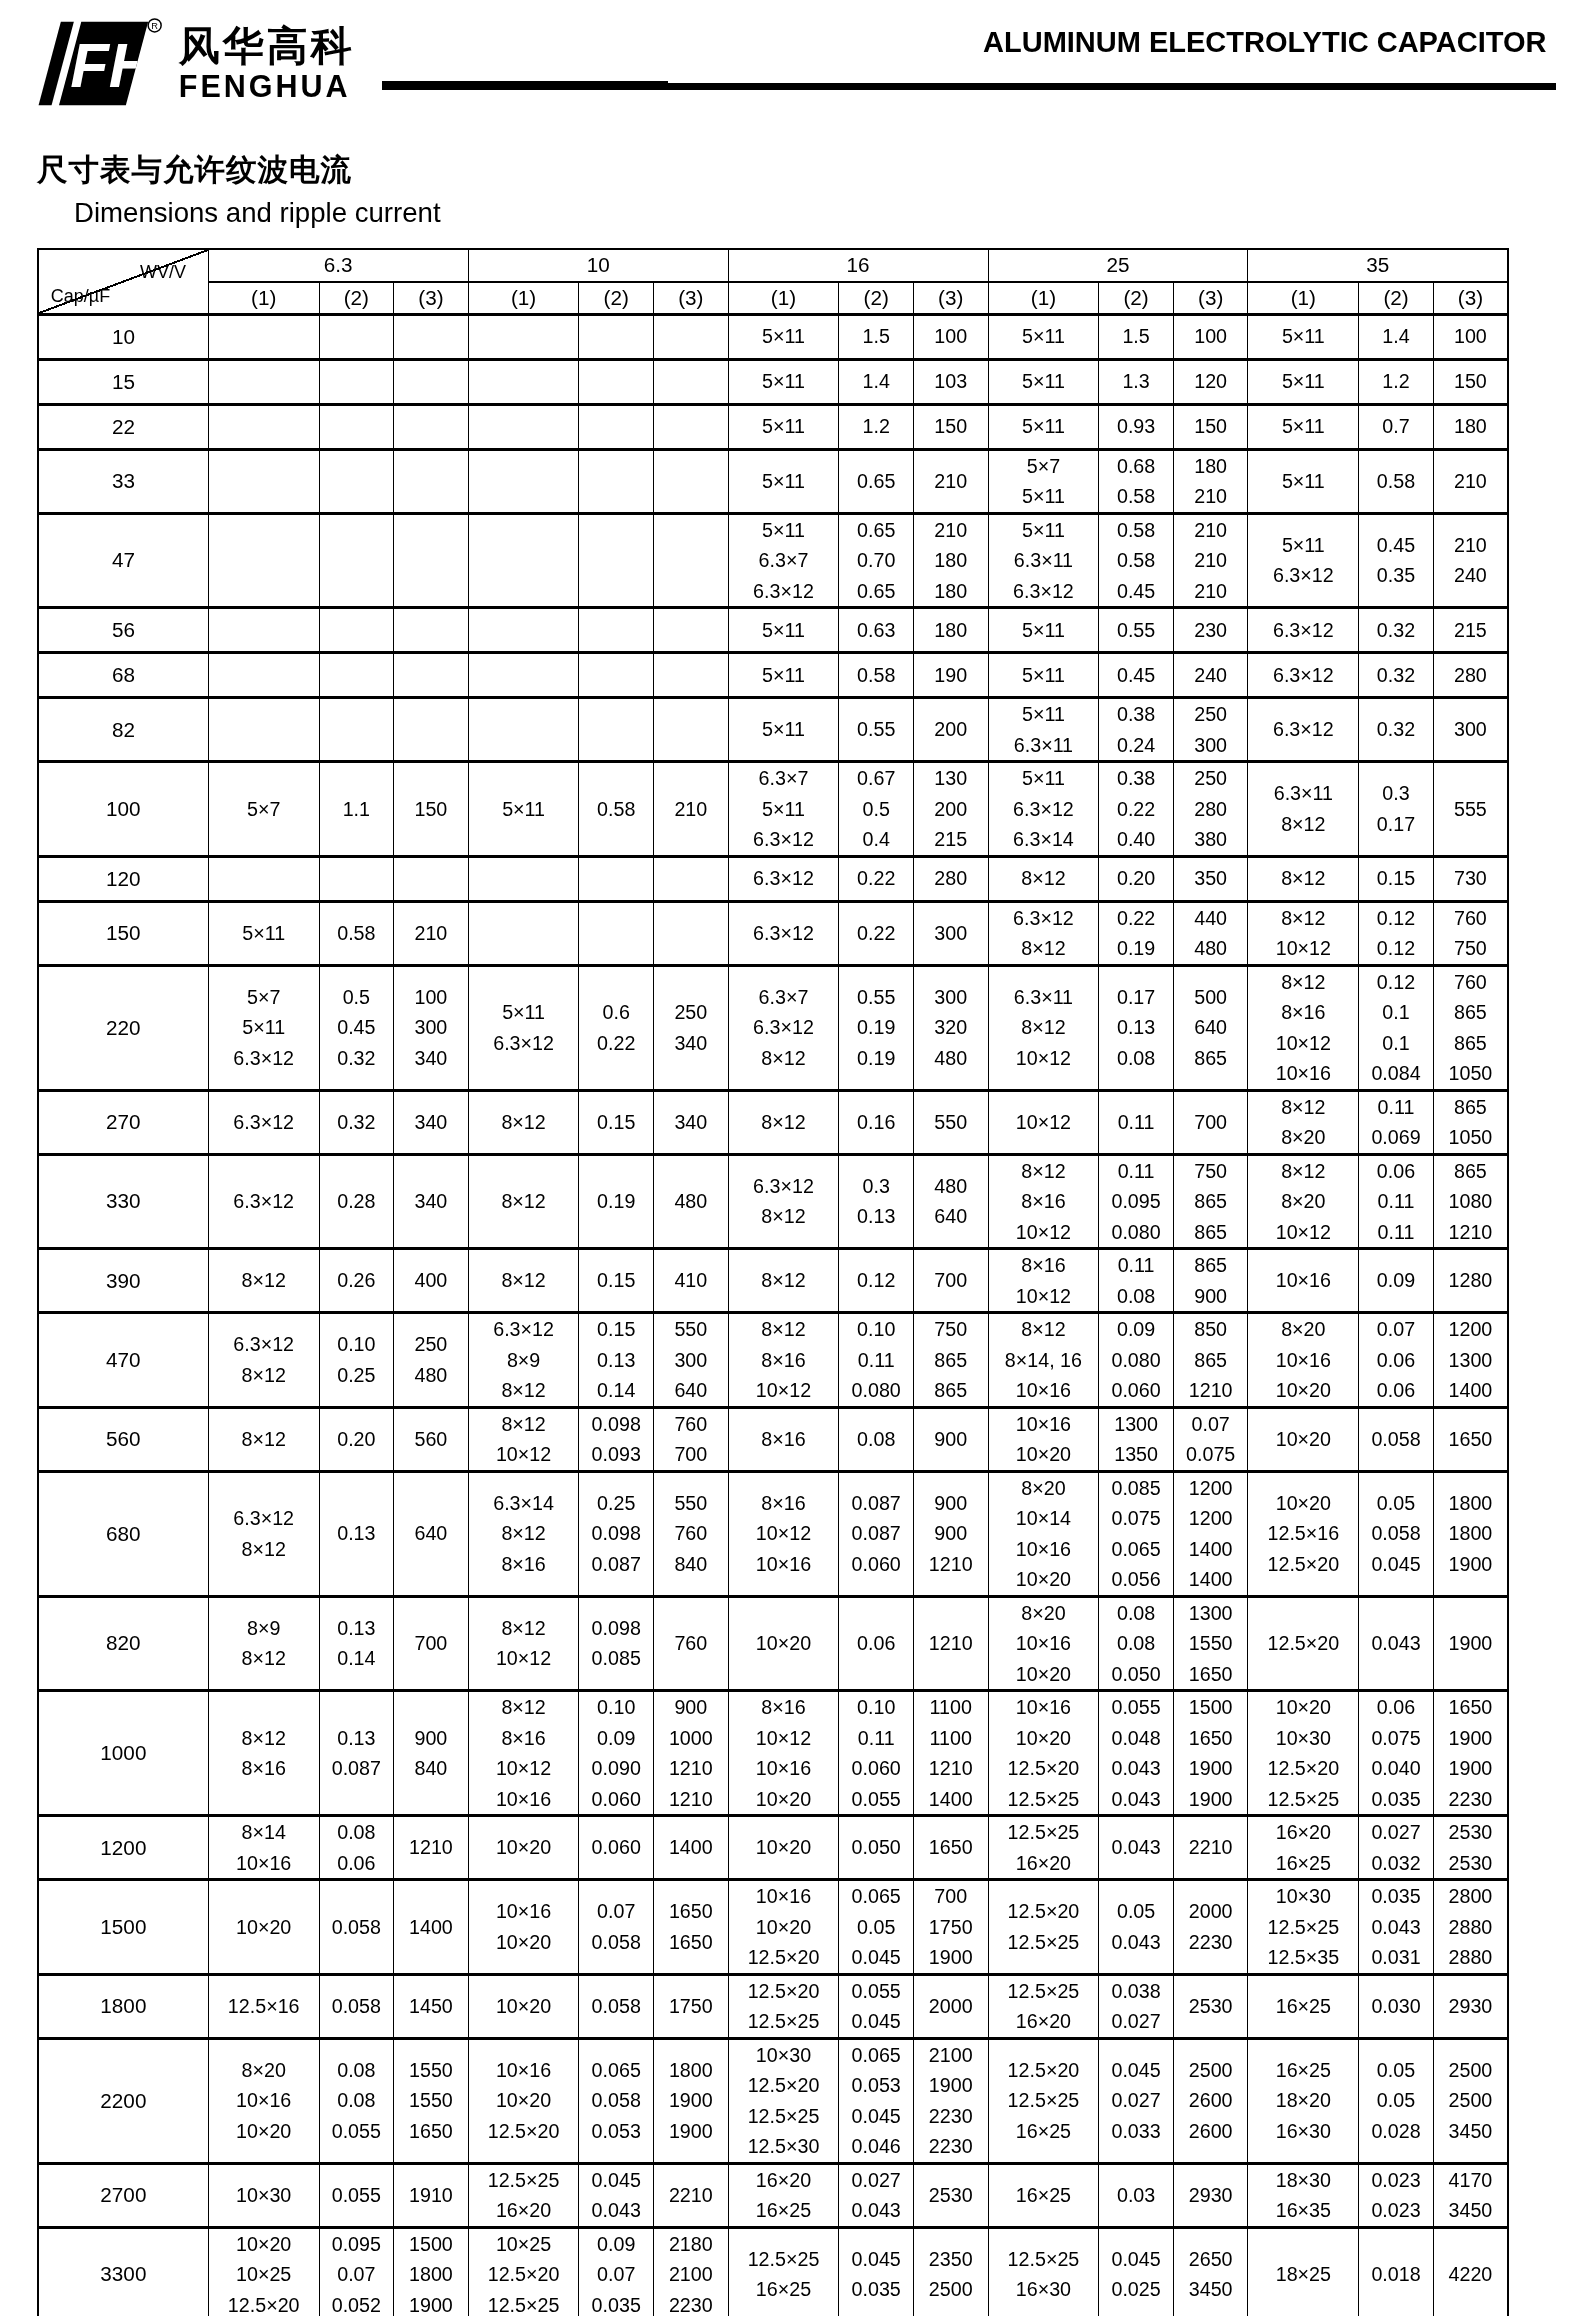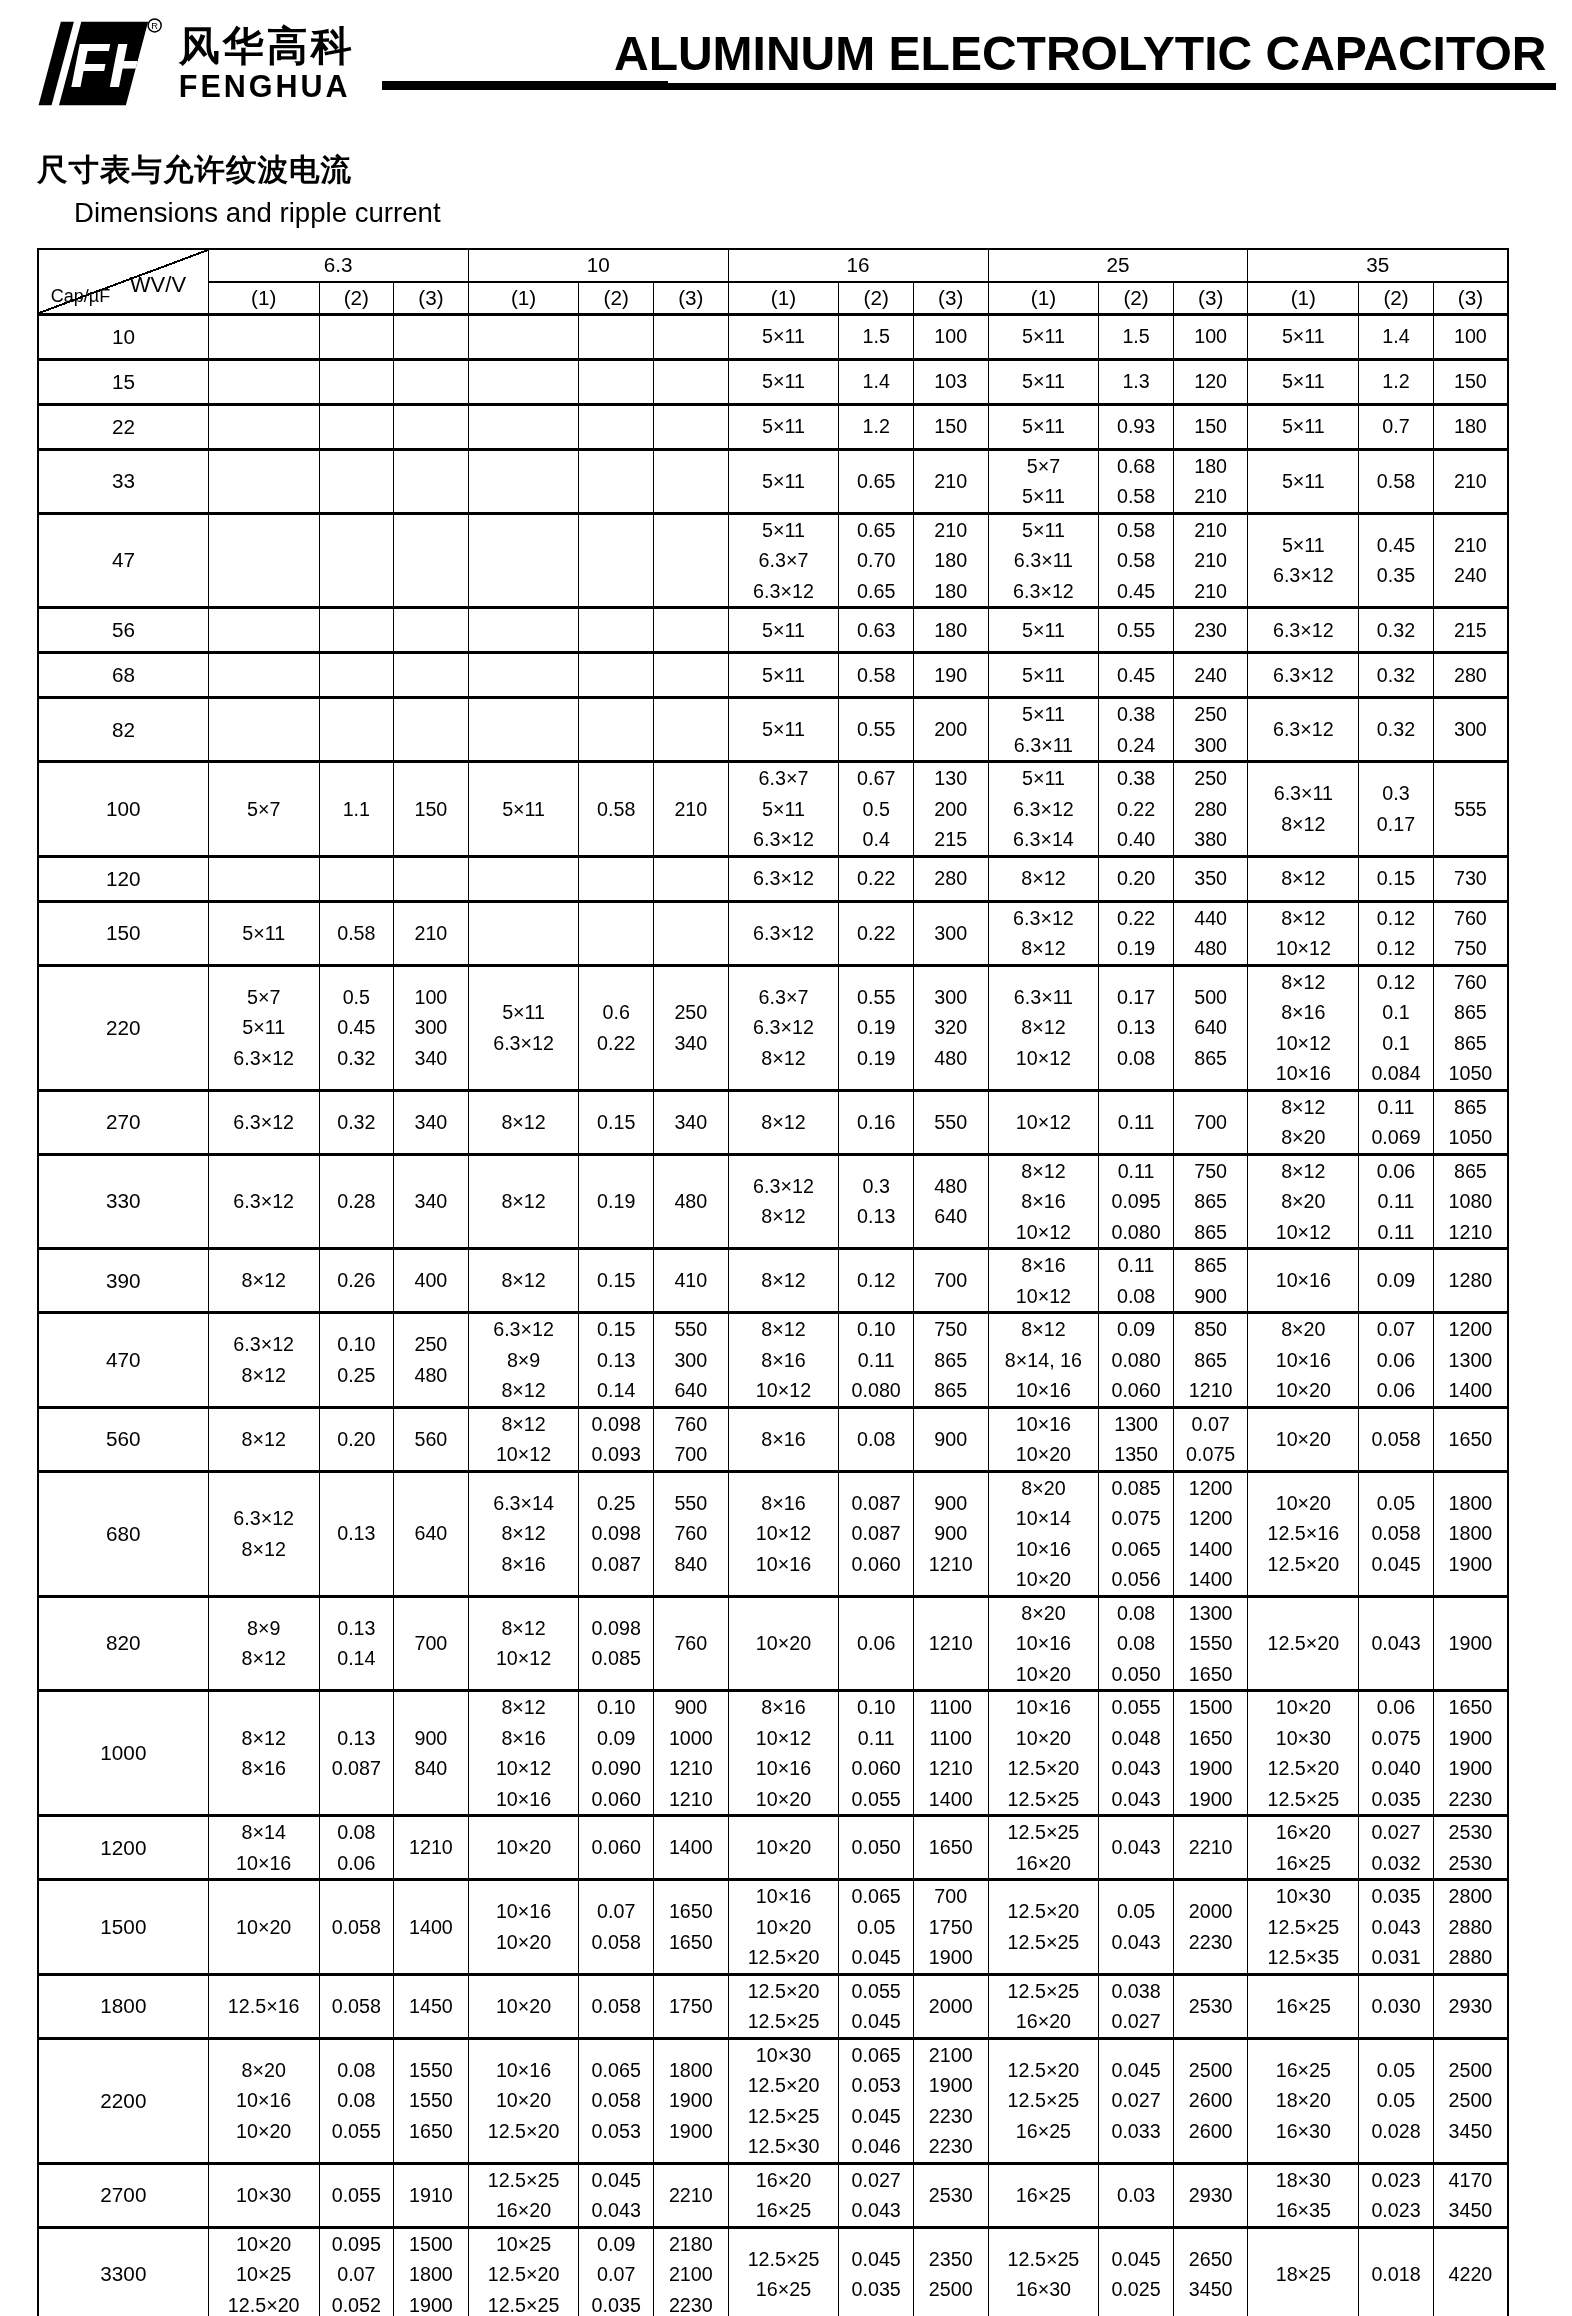--- a/index.html
+++ b/index.html
@@ -14,21 +14,21 @@
     font-family: "Liberation Sans", sans-serif;
     overflow: hidden;
   }
 
   
   .logo-row { position:absolute; top:15.8px; left:33px; display:flex; align-items:flex-start; gap:15.8px; }
   .logo-mark { display:block; }
   .logo-text { display:flex; flex-direction:column; margin-top:7.9px; }
   .logo-cn { font-size:41px; font-weight:bold; letter-spacing:3px; line-height:45px; font-family:"Liberation Sans", sans-serif; }
   .logo-en { font-size:30.5px; letter-spacing:3px; line-height:35px; font-weight:600; }
-  .doc-title { position:absolute; top:25.6px; right:25.6px; font-size:48px; font-weight:bold; letter-spacing:0px; white-space:nowrap; }
+  .doc-title { position:absolute; top:25.6px; right:25.6px; font-size:29px; font-weight:bold; letter-spacing:0px; white-space:nowrap; }
   .header-rule { position:absolute; top:83px; left:382px; width:1174px; height:6.9px; background:#000; }
   .header-rule-thick { position:absolute; top:81px; left:382px; width:286px; height:8.9px; background:#000; }
 
   
   .sec-cn { position:absolute; top:150px; left:37px; font-size:30.5px; font-weight:bold; letter-spacing:1px;text-align:center; }
   .sec-en { position:absolute; top:197px; left:37px; font-size:27.6px;margin-left:37px; }
 
   
   .dim-table-wrap { position:absolute; top:248px; left:37px; }
   table.dim {
@@ -56,21 +56,21 @@
   tbody td { border-top-width:3px; border-bottom-width:3px; height:45px; font-size:19.7px; }
   td.cap { font-size:20.7px; }
   .line { line-height:30.5px; white-space:nowrap; }
 
   th.corner {
     position: relative;
     background: linear-gradient(to bottom right,
       #fff calc(50% - 1px), #000 calc(50% - 1px),
       #000 calc(50% + 1px), #fff calc(50% + 1px));
   }
-  th.corner .wv  { position:absolute; top:22px;  right:21.7px; font-size:22px; }
+  th.corner .wv  { position:absolute; top:12px;  right:21.7px; font-size:18px; }
   th.corner .cap { position:absolute; bottom:5.9px; left:11.8px; font-size:18px; }
 </style>
 </head>
 <body>
 
 <div class="page">
 
   <div class="logo-row">
     <svg class="logo-mark" width="130" height="95" viewBox="0 0 140 102">
       <defs>

